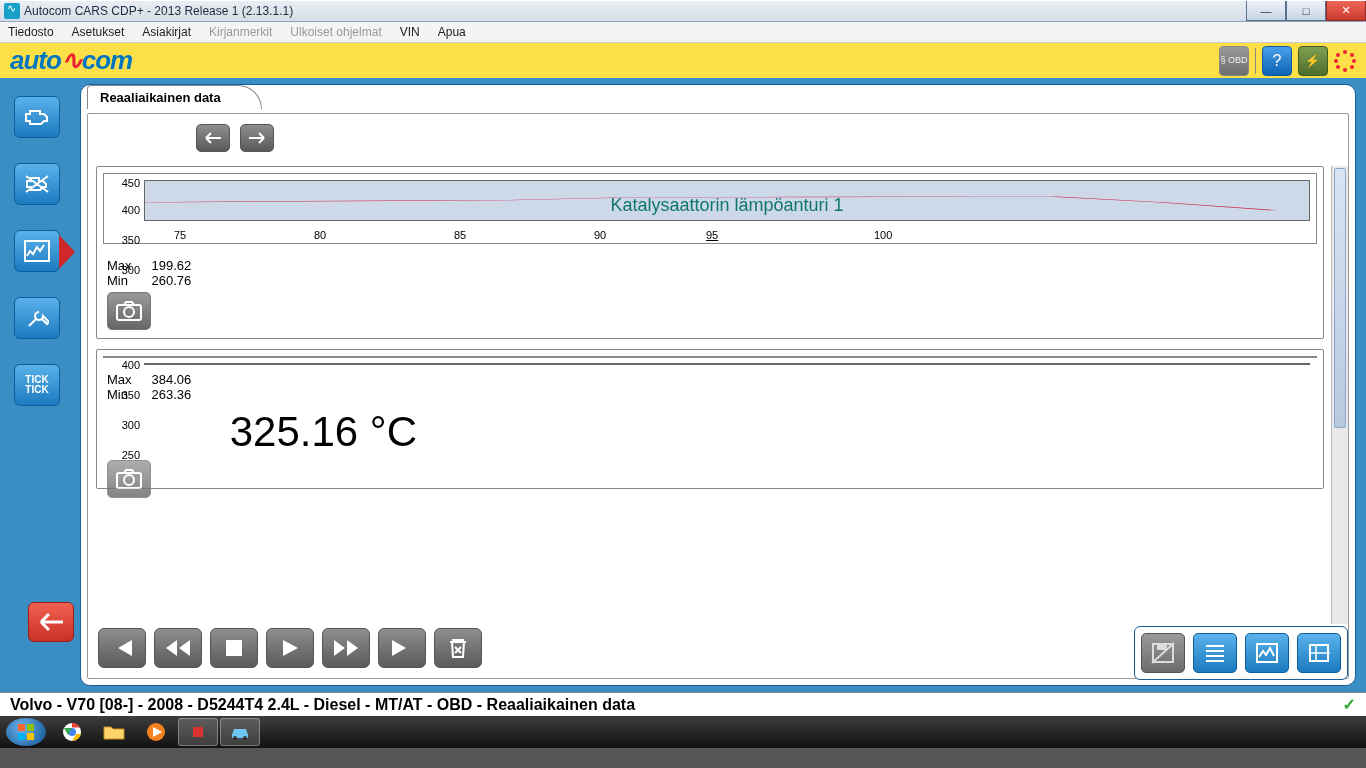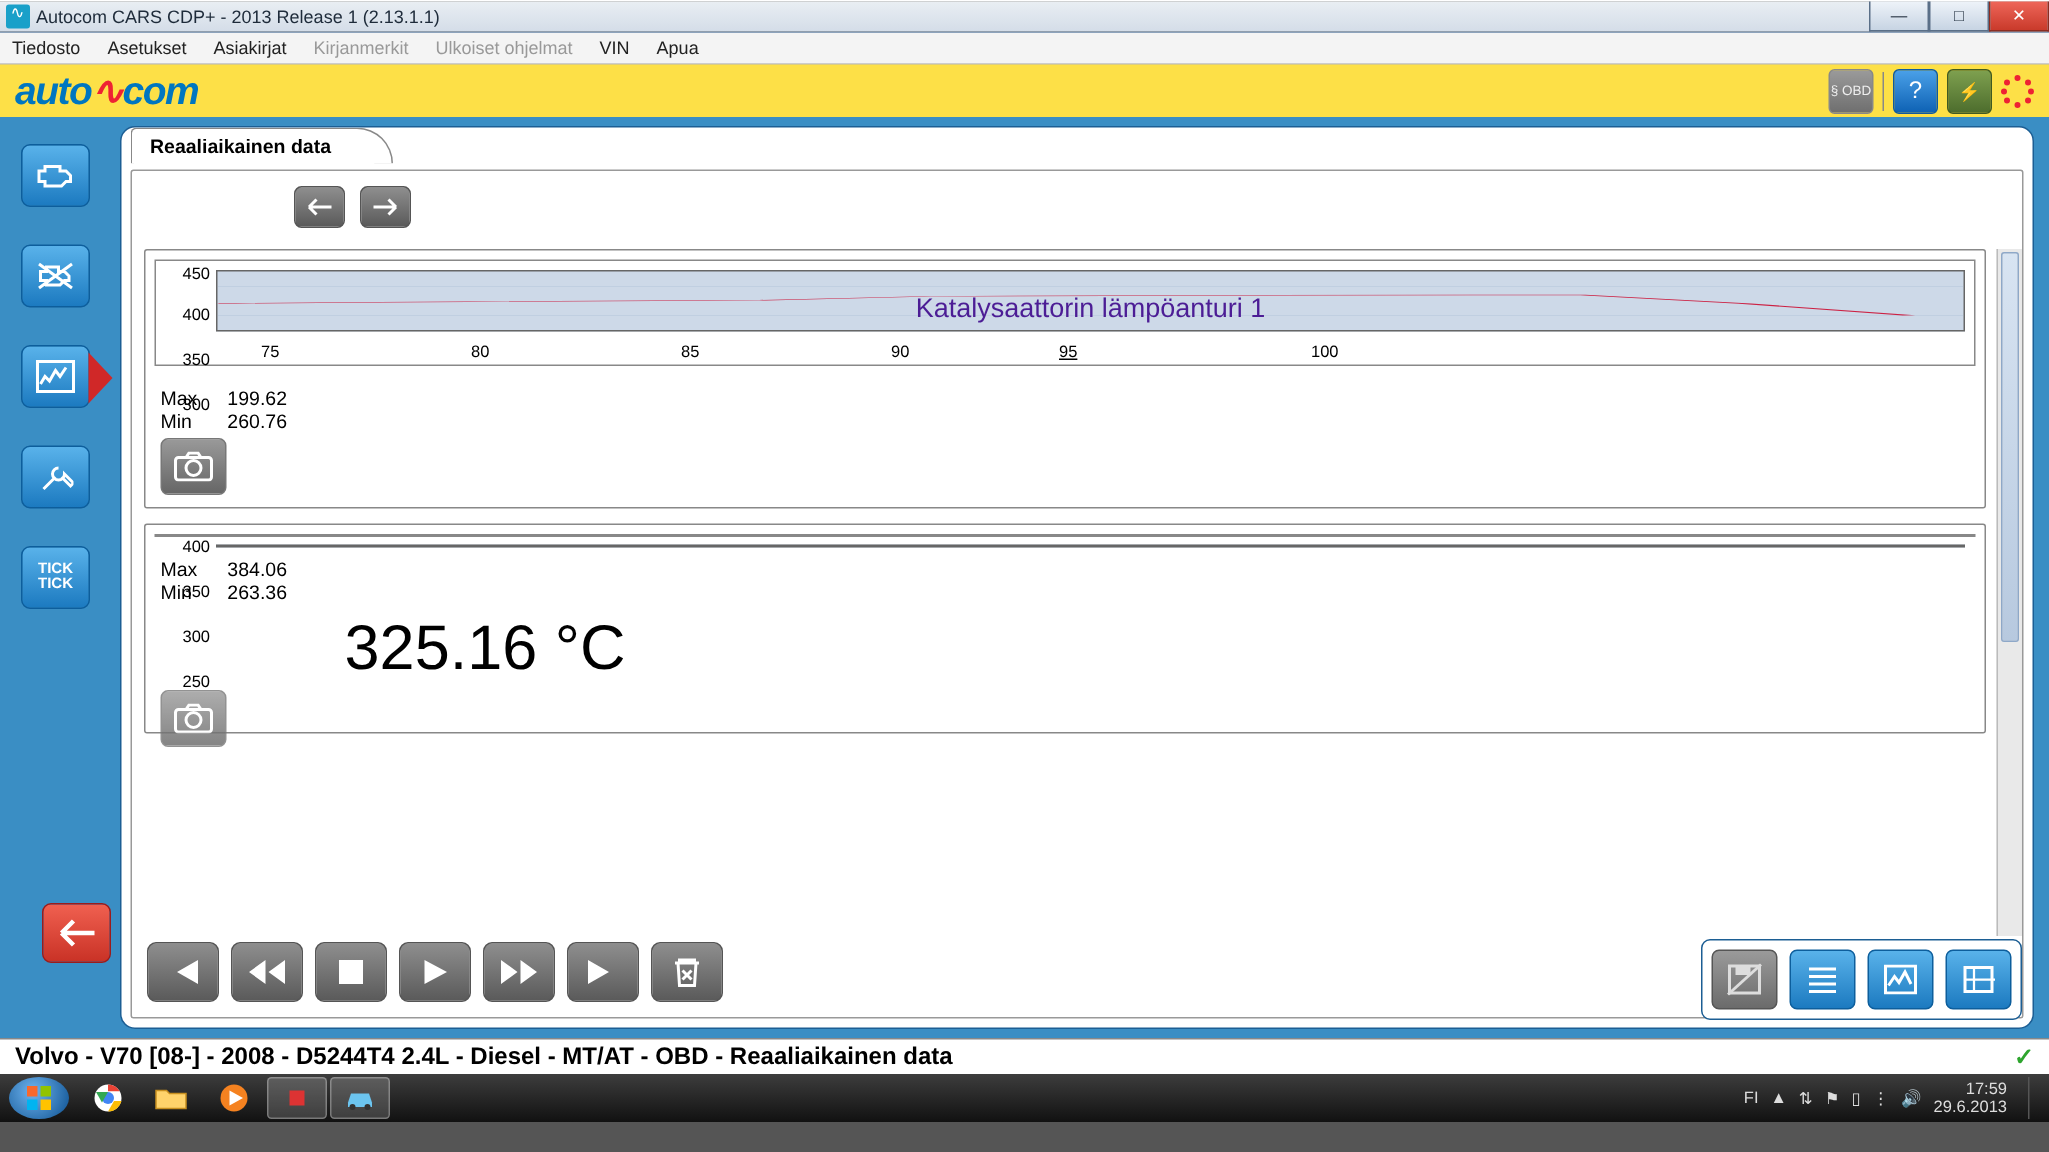--- a/index.html
+++ b/index.html
@@ -41,21 +41,21 @@
   .combo .caret{font-size:10px;color:#444;}
   .nav-square{width:34px;height:28px;border-radius:5px;border:1px solid #555;background:linear-gradient(#8e8e8e,#5a5a5a);display:flex;align-items:center;justify-content:center;color:#fff;font-size:16px;}
   
   .graph-scroll{position:absolute;left:8px;right:0;top:52px;bottom:54px;overflow:hidden;}
   .vscroll{position:absolute;right:0;top:0;bottom:0;width:17px;background:#e9e9e9;border-left:1px solid #bbb;}
   .vthumb{position:absolute;left:2px;right:2px;top:2px;height:260px;background:linear-gradient(#d8e4f2,#b7c9df);border:1px solid #8ea8c8;border-radius:2px;}
   .graphrow{border:1px solid #888;border-radius:2px;margin:0 24px 10px 0;display:flex;height:173px;flex-direction:column;}
   .plot{flex:1;border:1px solid #888;margin:6px;position:relative;background:#fff;}
   .plotarea{position:absolute;left:40px;right:6px;top:6px;bottom:22px;background:#cdd9e8;border:1px solid #666;}
   .plotarea svg{width:100%;height:100%;}
-  .watermark{position:absolute;left:0;right:0;top:36%;text-align:center;font-size:18px;color:#4c1d95;pointer-events:none;}
+  .watermark{position:absolute;left:0;right:0;top:36%;text-align:center;font-size:18px;color:#0f766e;pointer-events:none;}
   .ylab{position:absolute;left:2px;font-size:11px;color:#000;width:34px;text-align:right;}
   .xlab{position:absolute;bottom:2px;font-size:11px;color:#000;}
   .readout{width:330px;padding:8px 10px;position:relative;}
   .readout table{font-size:13px;border-collapse:collapse;}
   .readout td{padding:0 20px 0 0;}
   .bigval{font-size:42px;text-align:right;margin-top:6px;}
   .snap{width:44px;height:38px;border:1px solid #777;border-radius:5px;background:linear-gradient(#999,#666);display:flex;align-items:center;justify-content:center;color:#fff;font-size:22px;margin-top:4px;}
   
   .player{position:absolute;left:10px;bottom:10px;display:flex;gap:8px;}
   .pbtn{width:48px;height:40px;border-radius:6px;border:1px solid #555;background:linear-gradient(#8e8e8e,#5a5a5a);display:flex;align-items:center;justify-content:center;color:#fff;font-size:20px;}
@@ -382,27 +382,13 @@
   <div class="tbtn active">
       <div style="width:10px;height:10px;background:#d33;"></div>
     </div>
   <div class="tbtn active">
       <svg width="22" height="16" viewBox="0 0 22 16">
         <path d="M3 11l2-6h12l2 6v3H3z" fill="#6cc5f0"></path>
         <circle cx="6" cy="14" r="2" fill="#333"></circle>
         <circle cx="16" cy="14" r="2" fill="#333"></circle>
       </svg>
     </div>
-  <div class="tray">
-    <span>FI</span>
-    <span>▲</span>
-    <span>⇅</span>
-    <span>⚑</span>
-    <span>▯</span>
-    <span>⋮</span>
-    <span>🔊</span>
-    <div class="clock">
-      <div>17:59</div>
-      <div>29.6.2013</div>
-    </div>
-    <div style="width:8px;height:28px;border-left:1px solid #555;margin-left:6px;"></div>
-  </div>
 </div>
 
 </body></html>

